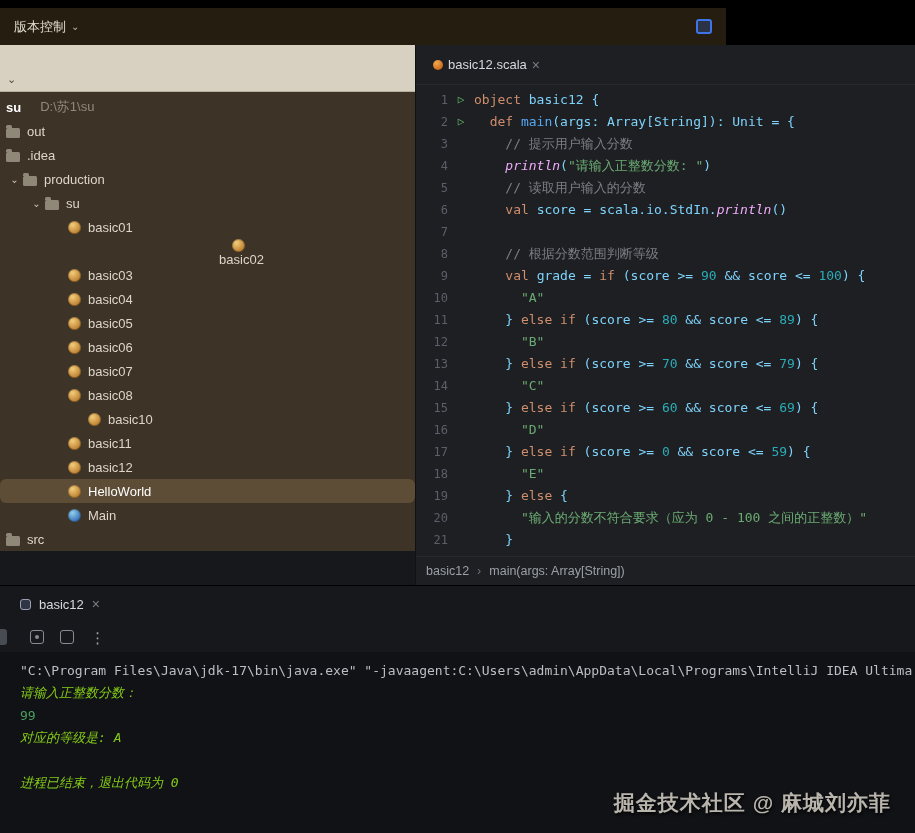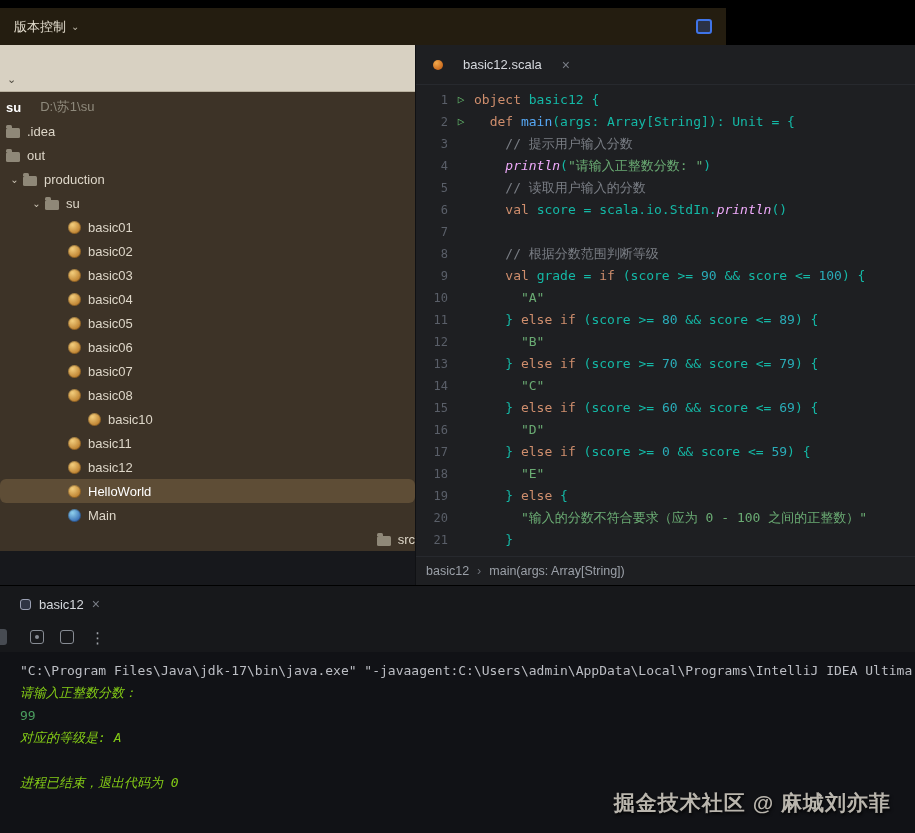--- a/index.html
+++ b/index.html
@@ -51,37 +51,37 @@
   .icon-obj  { width:13px; height:13px; border-radius:50%;
     background:radial-gradient(circle at 35% 30%, #f2cd7c, #bd8130 72%);
     box-shadow:inset 0 0 0 1px rgba(0,0,0,.25); }
   .icon-main { width:13px; height:13px; border-radius:50%;
     background:radial-gradient(circle at 35% 30%, #8fd0ec, #3a6fb4 72%);
     box-shadow:inset 0 0 0 1px rgba(0,0,0,.25); }
 
   
   .editor { flex:1; min-width:0; background:#1e1f22; display:flex; flex-direction:column; border-left:1px solid #101114; }
   .tabbar { height:40px; border-bottom:1px solid #27292e; display:flex; align-items:center; padding-left:5px; flex-shrink:0; }
-  .tab { display:flex; align-items:center; gap:20px; padding:0 12px; height:100%; color:#d5d8dd; font-size:13px; }
+  .tab { display:flex; align-items:center; gap:5px; padding:0 12px; height:100%; color:#d5d8dd; font-size:13px; }
   .file-icon { width:10px; height:10px; border-radius:50%;
     background:radial-gradient(circle at 35% 30%, #f2a94c, #c9681c 75%); }
   .tab-close { color:#7a7e87; font-size:14px; line-height:1; }
 
   .code-area { flex:1; padding-top:4px; font-family:"DejaVu Sans Mono", monospace; font-size:13px; overflow:hidden; }
   .code-line { display:flex; height:22px; line-height:22px; white-space:pre; }
   .ln { width:32px; text-align:right; color:#5a5f69; flex-shrink:0; font-size:12px; }
   .run-slot { width:26px; text-align:center; color:#62b56a; font-size:11px; flex-shrink:0; }
   .code-text { white-space:pre; }
   .tk-kw { color:#cf8e6d; }
   .tk-fn { color:#56a8f5; }
   .tk-call { color:#f0abfc; font-style:italic; }
   .tk-str { color:#6aab73; }
   .tk-num { color:#2aacb8; }
   .tk-cm { color:#7a7e85; }
-  .tk-pl { color:#14b8a6; }
+  .tk-pl { color:#7dd3fc; }
 
   .breadcrumbs { height:29px; border-top:1px solid #27292e; display:flex; align-items:center;
     padding-left:10px; gap:8px; color:#9ba0a8; font-size:12.5px; flex-shrink:0; }
   .crumb-sep { color:#6f737a; }
 
   
   .run-panel { position:absolute; top:585px; left:0; width:915px; height:248px; background:#17181b; border-top:1px solid #000; }
   .run-tabbar { height:36px; display:flex; align-items:center; padding-left:20px; }
   .run-tab { display:flex; align-items:center; gap:8px; color:#d5d8dd; font-size:13px; }
   .run-tab-icon { width:11px; height:11px; border:1.5px solid #9aa0b3; border-radius:3px; background:rgba(120,140,190,.25); }
@@ -121,41 +121,41 @@
       <span class="header-chevron">⌄</span>
     </div>
     <div class="tree">
       <div class="tree-row" style="padding-left:6px">
         <span class="root-name">su</span>
         <span class="root-path">D:\苏1\su</span>
       </div>
       <div id="tree-items">
           <div class="tree-row" style="padding-left: 6px;">
             <span class="t-icon icon-folder"></span>
+            <span>out</span>
+          </div>
+          <div class="tree-row" style="padding-left: 6px;">
+            <span class="t-icon icon-folder"></span>
             <span>.idea</span>
-          </div>
-          <div class="tree-row" style="padding-left: 6px;">
-            <span class="t-icon icon-folder"></span>
-            <span>out</span>
           </div>
           <div class="tree-row" style="padding-left: 6px;">
             <span class="chevron">⌄</span>
             <span class="t-icon icon-folder"></span>
             <span>production</span>
           </div>
           <div class="tree-row" style="padding-left: 28px;">
             <span class="chevron">⌄</span>
             <span class="t-icon icon-folder"></span>
             <span>su</span>
           </div>
           <div class="tree-row" style="padding-left: 68px;">
             <span class="t-icon icon-obj"></span>
             <span>basic01</span>
           </div>
-          <div class="tree-row" style="padding-left: 68px;">
+          <div class="tree-row" style="padding-left: 68px; flex-direction: column;">
             <span class="t-icon icon-obj"></span>
             <span>basic02</span>
           </div>
           <div class="tree-row" style="padding-left: 68px;">
             <span class="t-icon icon-obj"></span>
             <span>basic03</span>
           </div>
           <div class="tree-row" style="padding-left: 68px;">
             <span class="t-icon icon-obj"></span>
             <span>basic04</span>
@@ -189,21 +189,21 @@
             <span>basic12</span>
           </div>
           <div class="tree-row selected" style="padding-left: 68px; border-radius: 6px;">
             <span class="t-icon icon-obj"></span>
             <span>HelloWorld</span>
           </div>
           <div class="tree-row" style="padding-left: 68px;">
             <span class="t-icon icon-main"></span>
             <span>Main</span>
           </div>
-          <div class="tree-row" style="padding-left: 6px; justify-content: flex-end;">
+          <div class="tree-row" style="padding-left: 6px;">
             <span class="t-icon icon-folder"></span>
             <span>src</span>
           </div>
         </div>
     </div>
   </div>
 
   <div class="editor">
     <div class="tabbar">
       <div class="tab">

